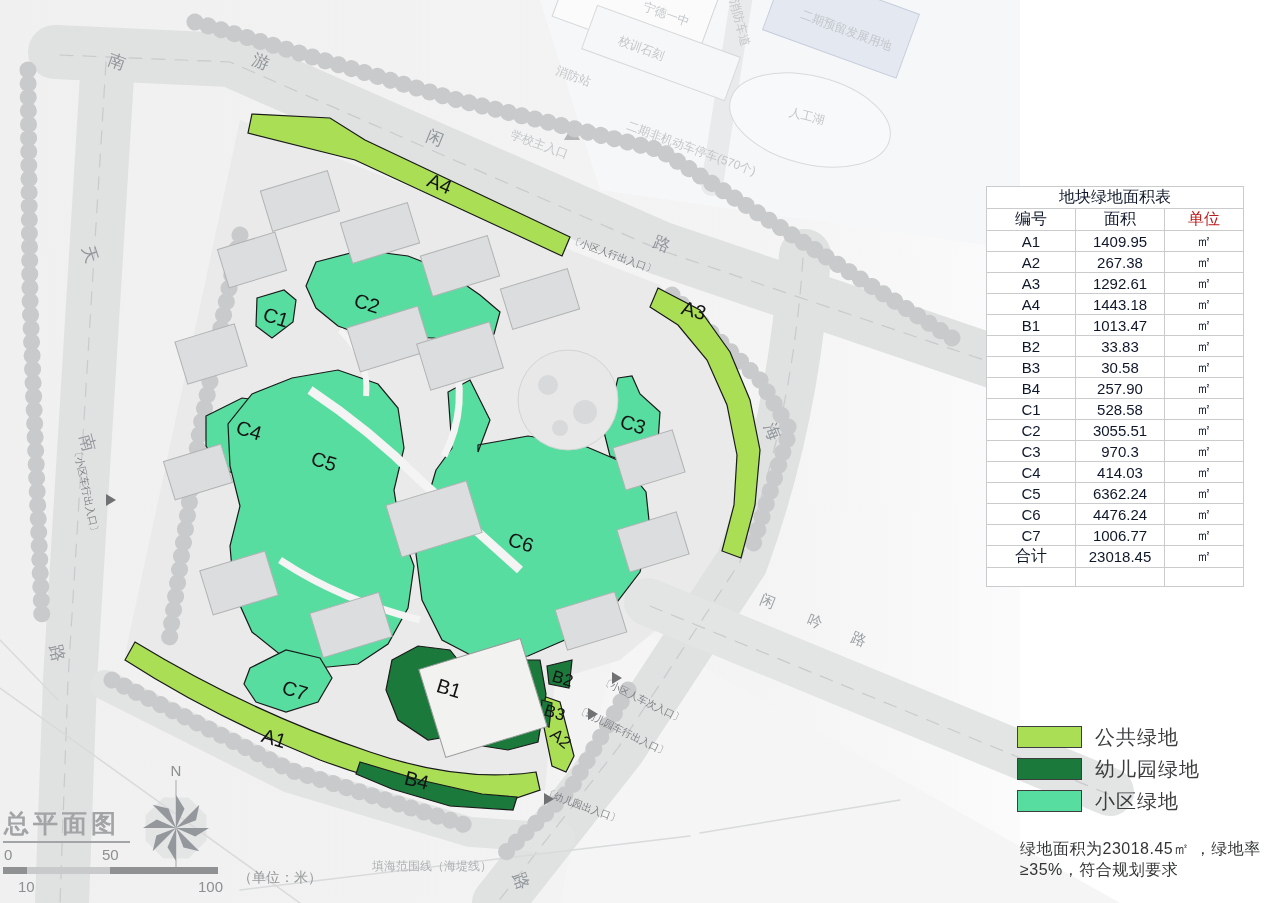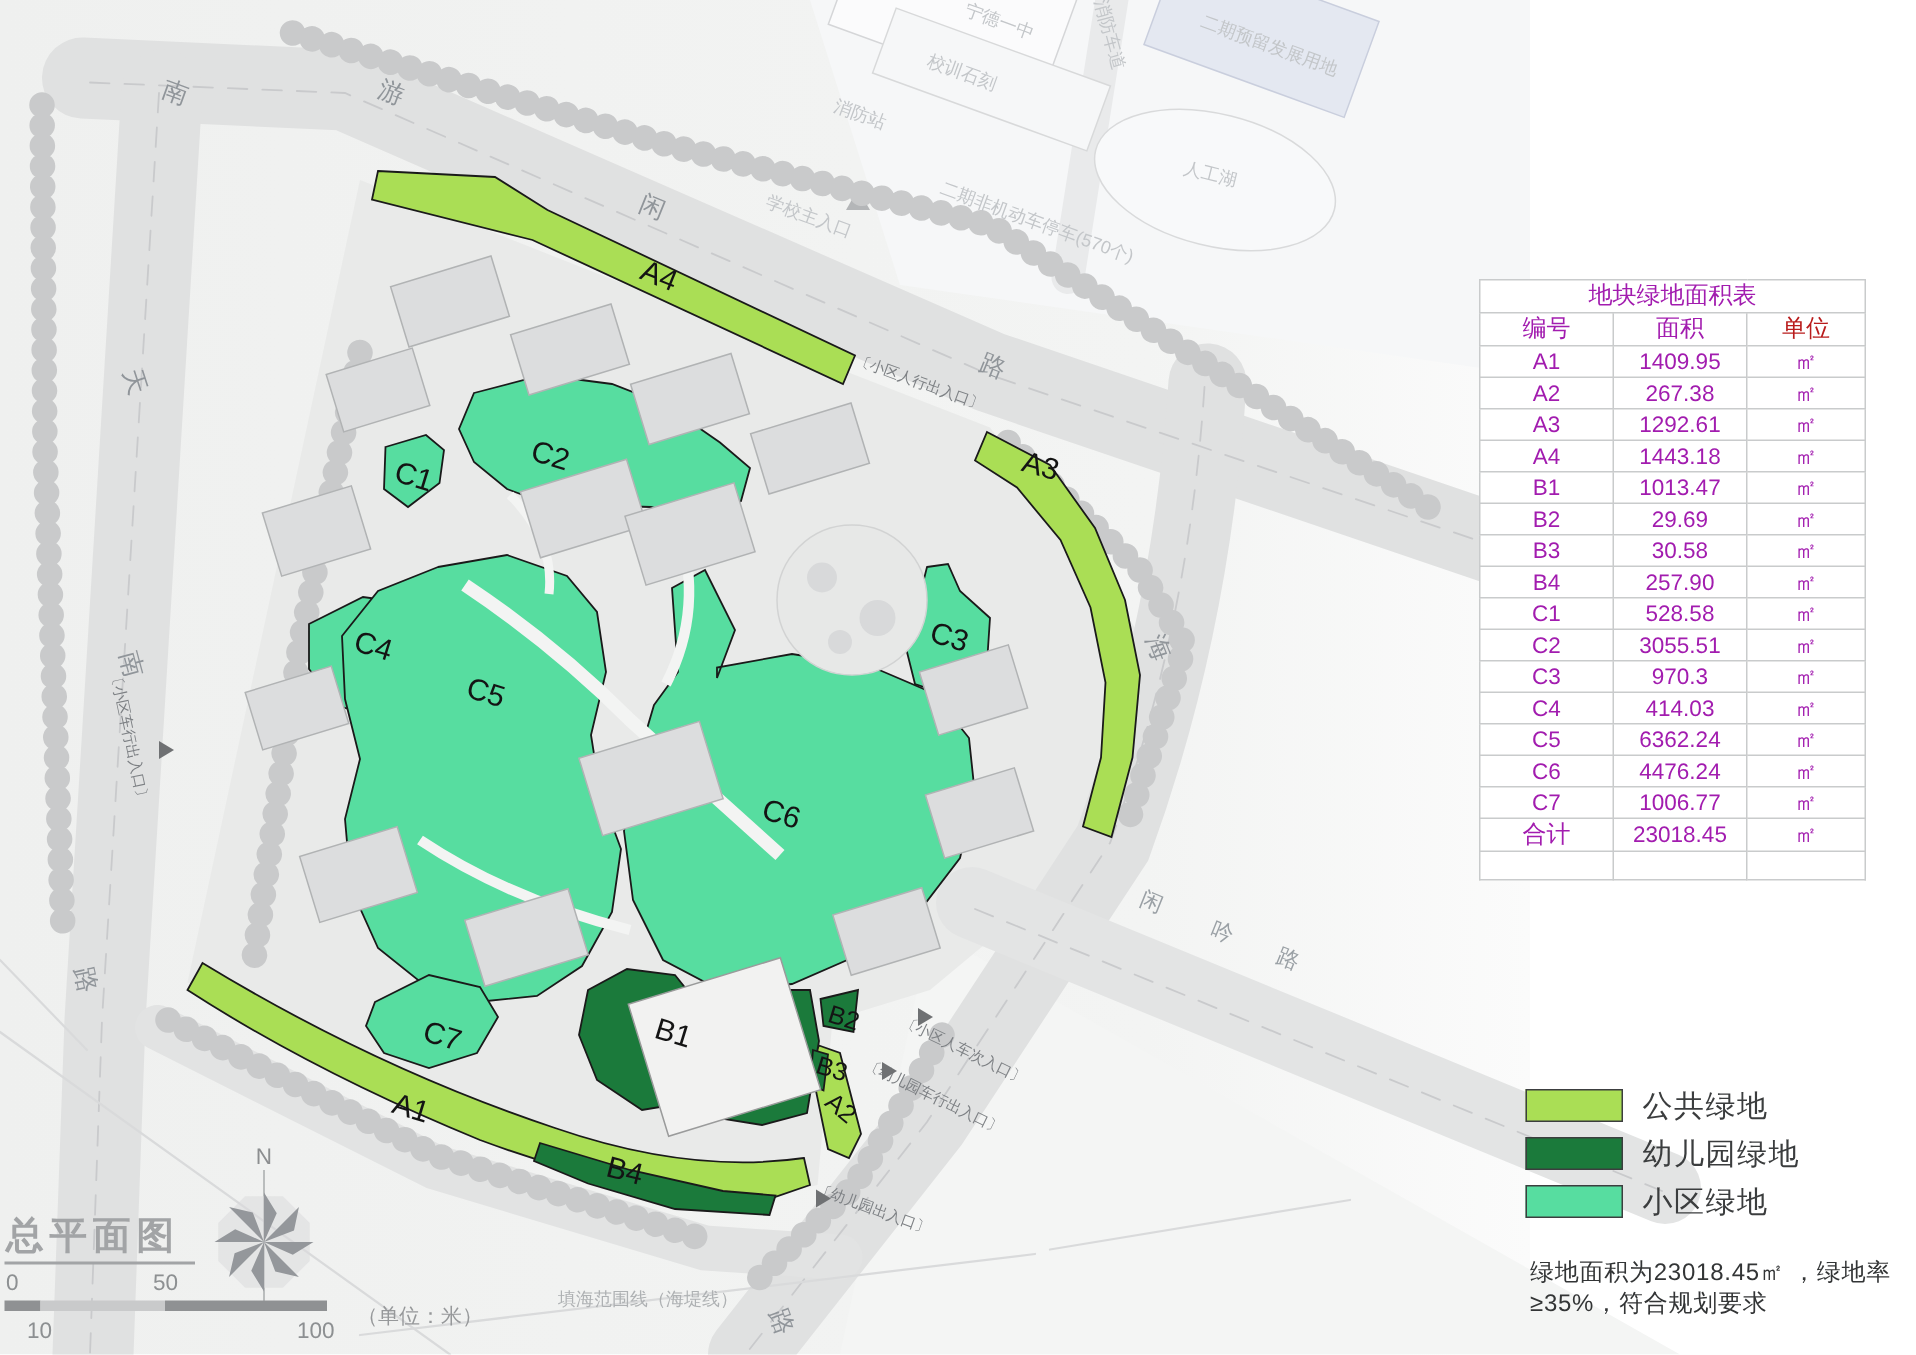--- a/index.html
+++ b/index.html
@@ -15,21 +15,21 @@
   .arealbl.sm{font-size:17px;}
   .entr{fill:#7d8084;font-size:10px;text-anchor:middle;}
   .schl{fill:#c3c6c9;font-size:12px;text-anchor:middle;}
   .faint{fill:#aeb1b3;font-size:12px;text-anchor:middle;}
   .scltxt{fill:#8d9092;font-size:15px;}
   .ttl{fill:#a2a4a6;font-size:25px;font-weight:bold;letter-spacing:4px;}
 
   .panel{position:absolute;left:986px;top:186px;}
   table.gtable{border-collapse:collapse;background:#fff;}
   table.gtable td{
-    border:1px solid #c9cbcc;text-align:center;color:#a21caf;
+    border:1px solid #c9cbcc;text-align:center;color:#0f172a;
     font-size:15px;height:20px;padding:0 2px;
   }
   td.c-id{width:84px;}
   td.c-area{width:84px;}
   td.c-unit{width:74px;font-size:12px;color:#5a5c5d;}
   tr.t-title td{font-size:16px;height:21px;}
   tr.t-head td{font-size:16px;}
   tr.t-empty td{height:18px;}
 
   .legend{position:absolute;left:1017px;top:726px;}
@@ -265,21 +265,21 @@
           <td class="c-area">1443.18</td>
           <td class="c-unit">㎡</td>
         </tr>
     <tr>
           <td class="c-id">B1</td>
           <td class="c-area">1013.47</td>
           <td class="c-unit">㎡</td>
         </tr>
     <tr>
           <td class="c-id">B2</td>
-          <td class="c-area">29.69</td>
+          <td class="c-area">33.83</td>
           <td class="c-unit">㎡</td>
         </tr>
     <tr>
           <td class="c-id">B3</td>
           <td class="c-area">30.58</td>
           <td class="c-unit">㎡</td>
         </tr>
     <tr>
           <td class="c-id">B4</td>
           <td class="c-area">257.90</td>

